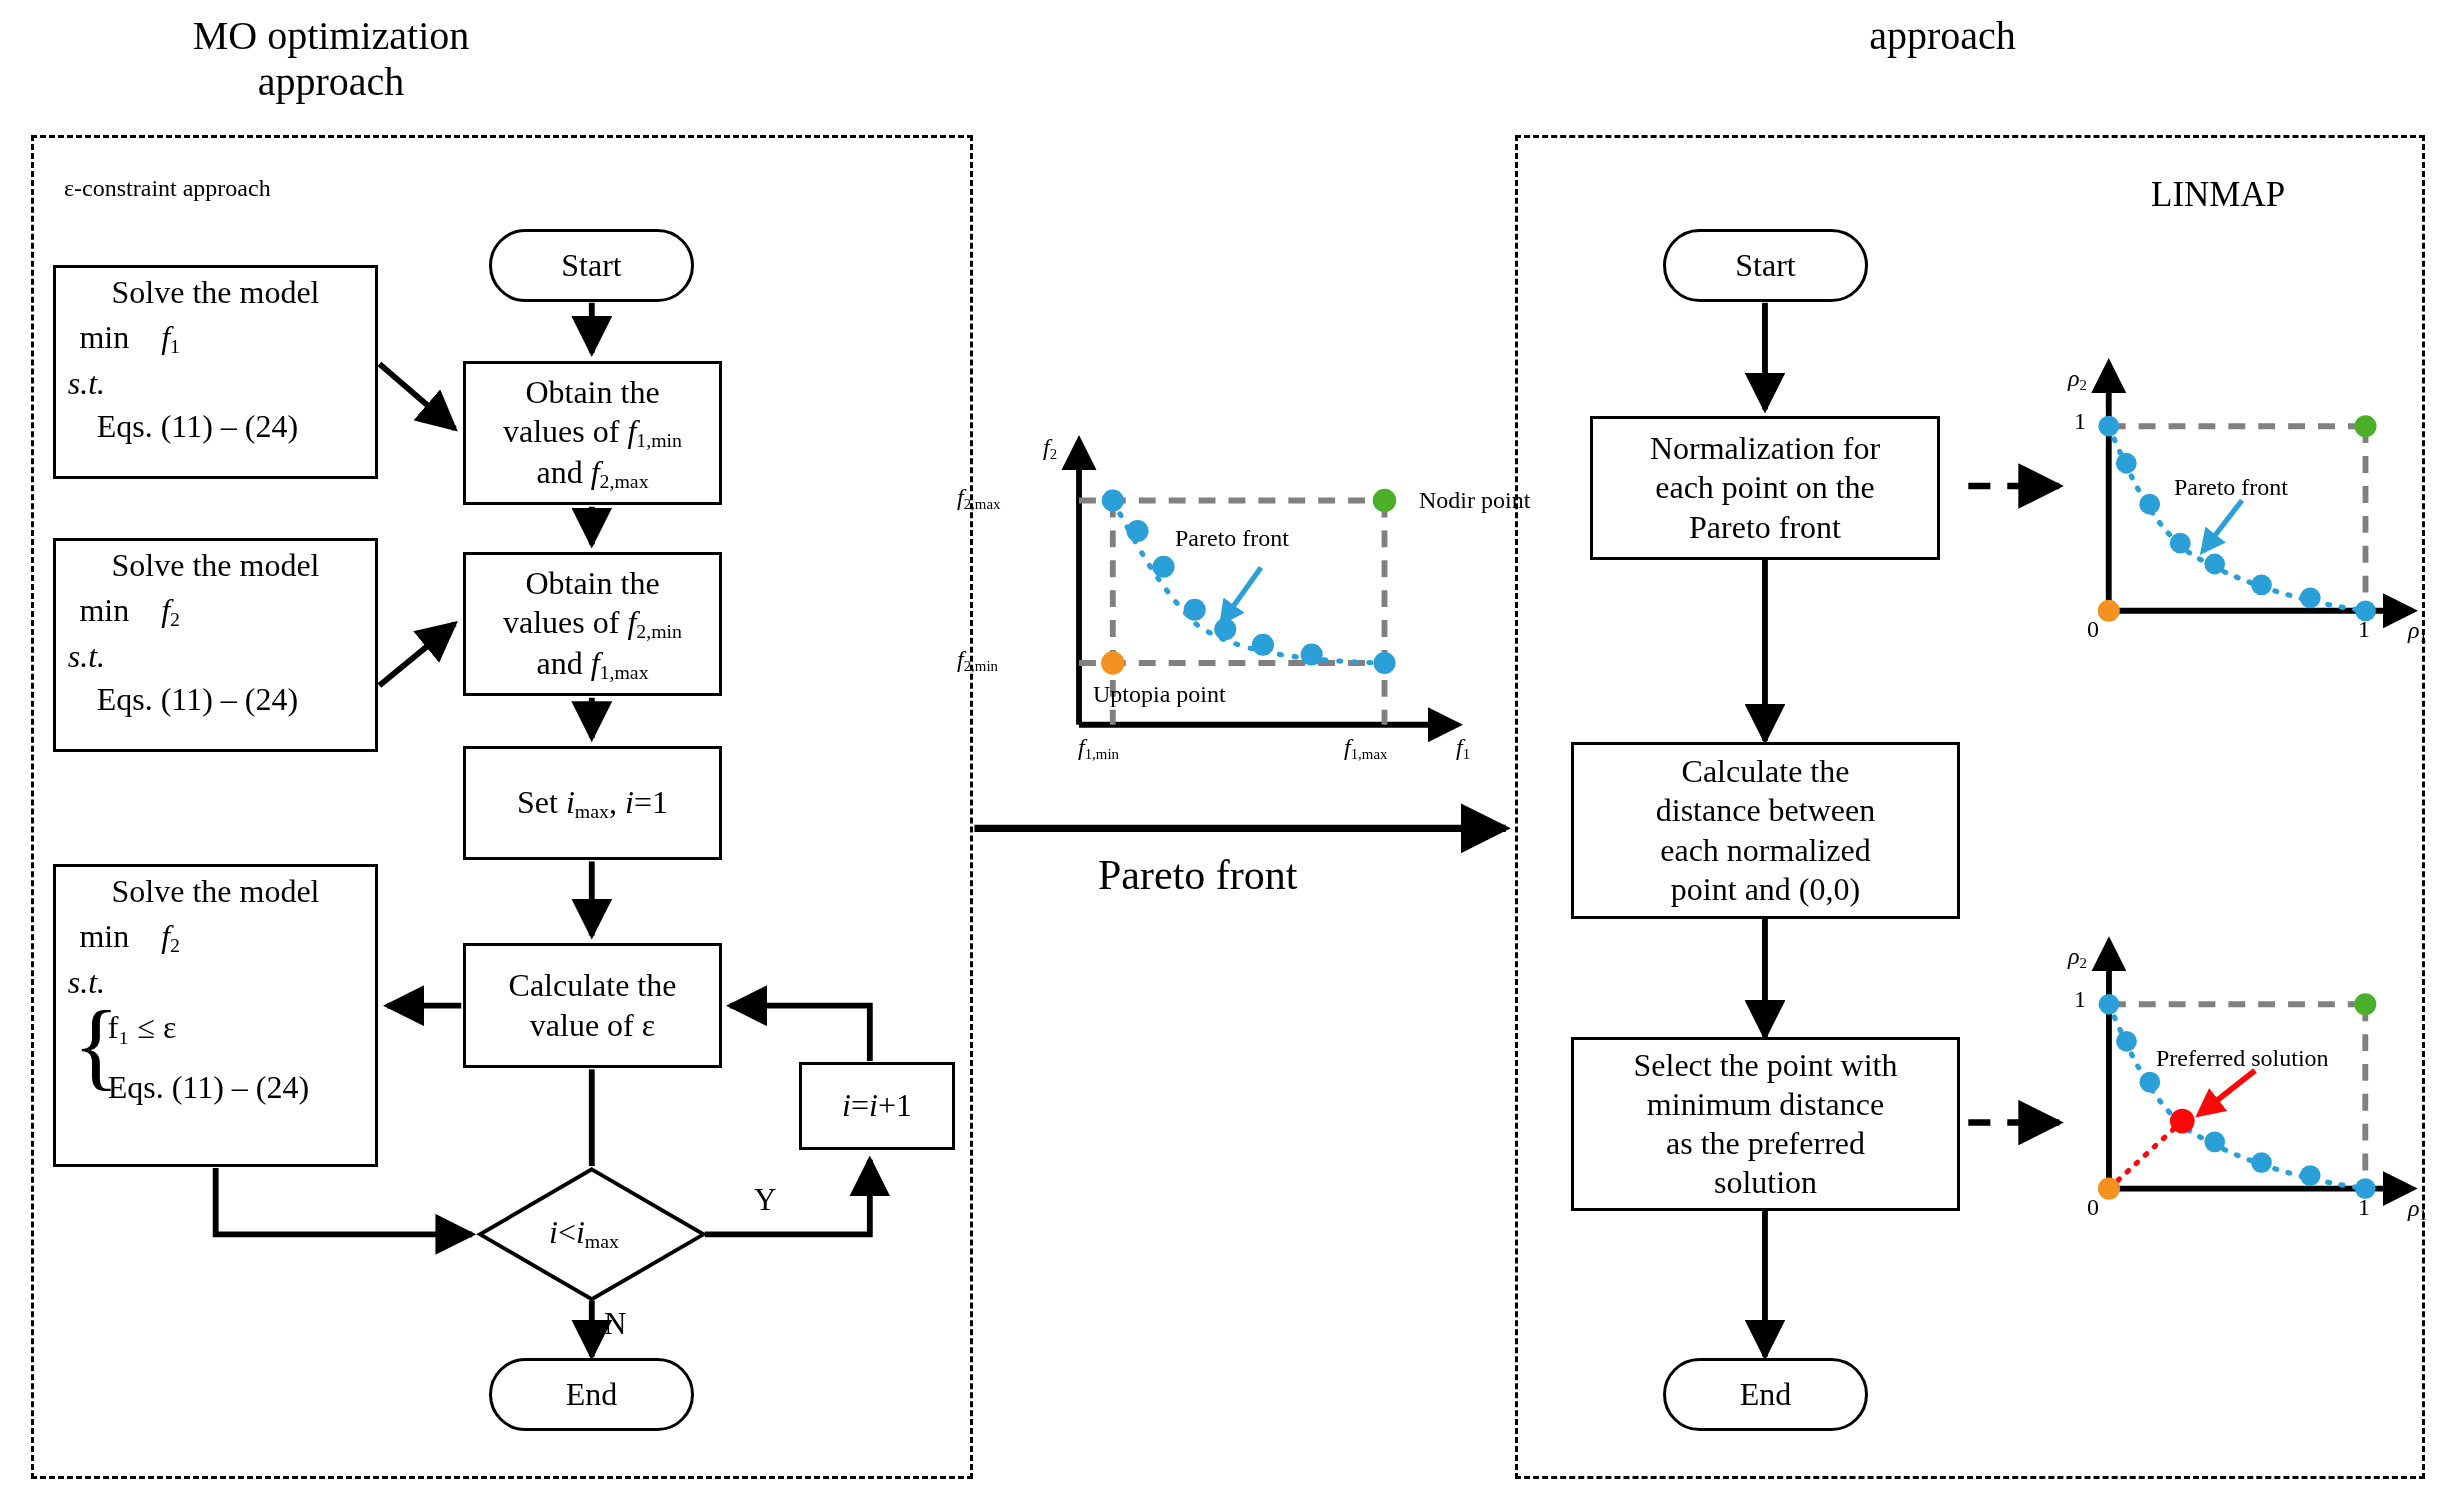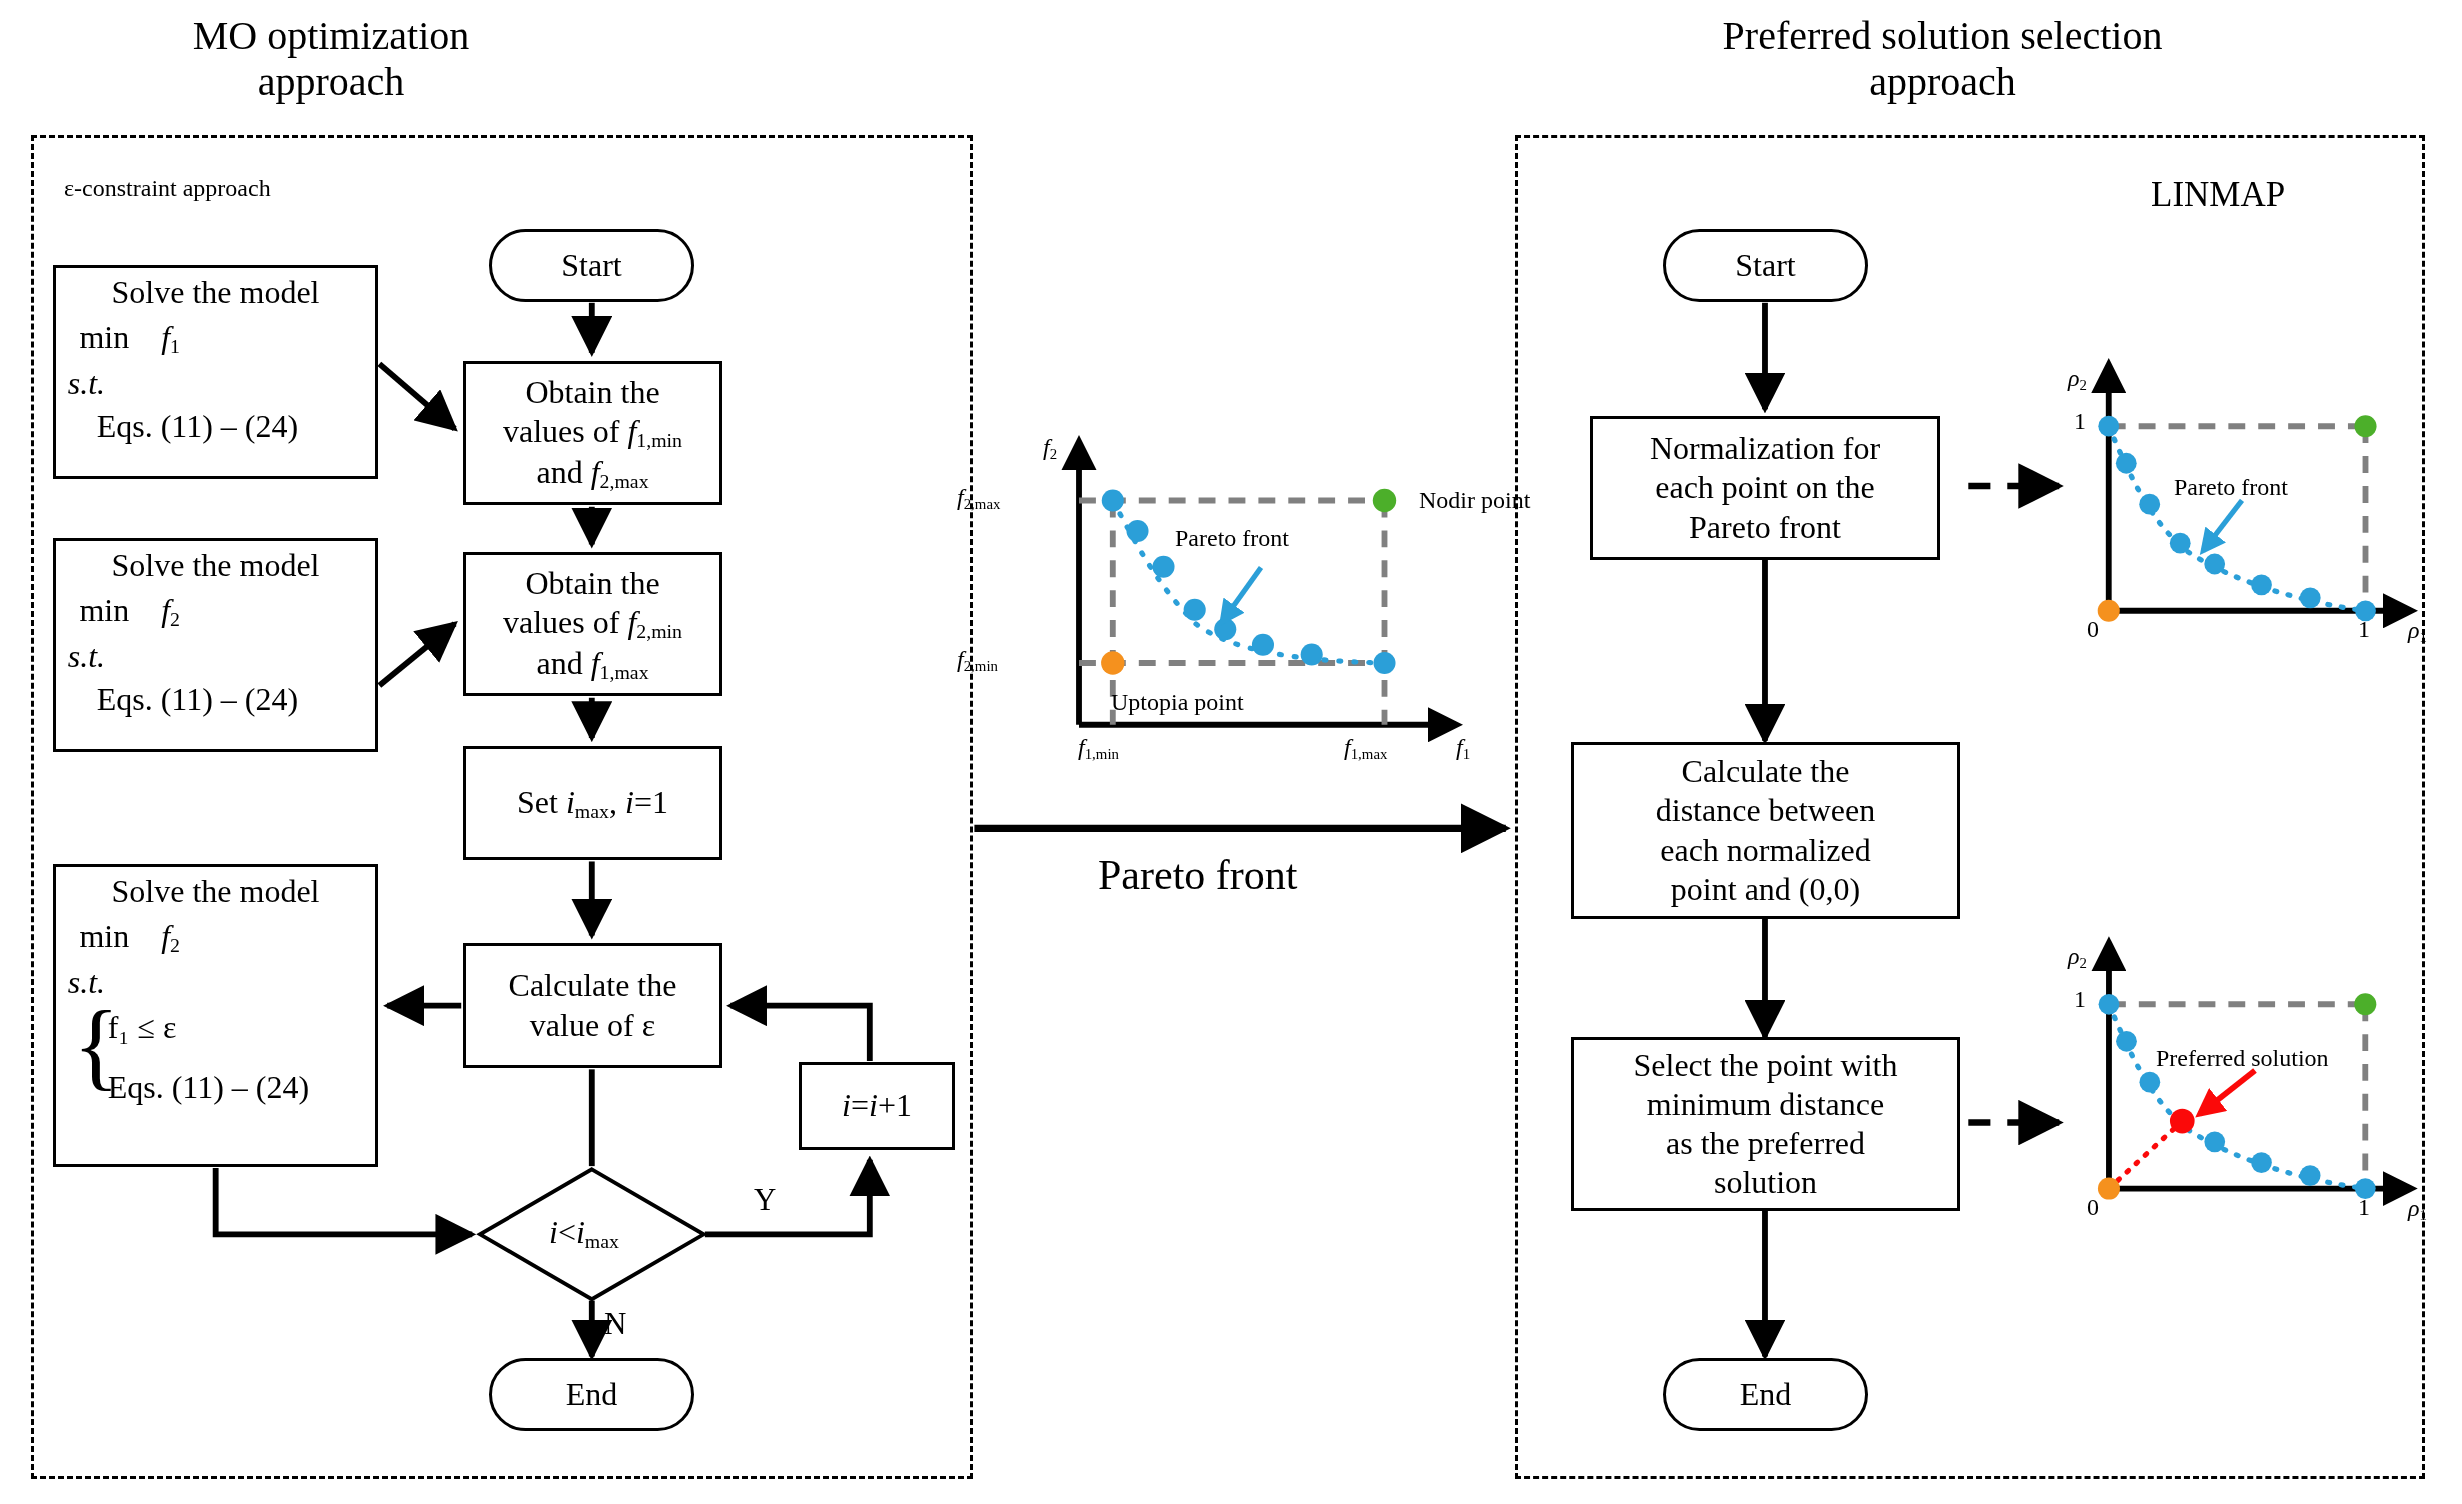--- a/index.html
+++ b/index.html
@@ -27,21 +27,20 @@
   .brace{position:absolute;font-size:97px;line-height:1;font-family:"Liberation Serif",serif;}
 </style>
 </head>
 <body>
 
 <div class="ttl abs" style="left:110px;top:13px;width:442px;">
   <div>MO optimization</div>
   <div>approach</div>
 </div>
 <div class="ttl abs" style="left:1559px;top:13px;width:767px;">
-  <div>Preferred solution selection</div>
   <div>approach</div>
 </div>
 
 <div class="panel" style="left:31px;top:135px;width:942px;height:1344px;"></div>
 <div class="lbl" style="left:64px;top:175px;font-size:24px;">ε-constraint approach</div>
 
 <div class="solvebox" style="left:53px;top:265px;width:325px;height:214px;">
   <div class="l1">Solve the model</div>
   <div class="l2"><span>min</span>&nbsp;&nbsp;&nbsp;&nbsp;<span class="fsym">f<sub>1</sub></span></div>
   <div class="l3">s.t.</div>
@@ -185,21 +184,21 @@
     <path d="M 400,213 L 340,297" stroke="#2B9FD8" stroke-width="8" fill="none" marker-end="url(#ahb)"></path>
   </svg>
   <div class="lblsm" style="left:42px;top:5.2px;"><span class="fsym">f<sub>2</sub></span></div>
   <div class="lblsm" style="left:455px;top:305px;"><span class="fsym">f<sub>1</sub></span></div>
   <div class="lblsm" style="left:-44px;top:55px;"><span class="fsym">f<sub>2,max</sub></span></div>
   <div class="lblsm" style="left:-44px;top:217px;"><span class="fsym">f<sub>2,min</sub></span></div>
   <div class="lblsm" style="left:77px;top:305px;"><span class="fsym">f<sub>1,min</sub></span></div>
   <div class="lblsm" style="left:343px;top:305px;"><span class="fsym">f<sub>1,max</sub></span></div>
   <div class="lblsm" style="left:174px;top:96px;">Pareto front</div>
   <div class="lblsm" style="left:418px;top:58px;">Nodir point</div>
-  <div class="lblsm" style="left:110px;top:252px;margin-top:8px;">Uptopia point</div>
+  <div class="lblsm" style="left:92px;top:252px;">Uptopia point</div>
 </div>
 
 <div class="abs" style="left:1098px;top:851px;font-size:42px;">Pareto front</div>
 
 <div class="panel" style="left:1515px;top:135px;width:910px;height:1344px;"></div>
 <div class="lbl" style="left:2151px;top:175px;font-size:35px;">LINMAP</div>
 
 <div class="term" style="left:1663px;top:229px;width:205px;height:73px;">Start</div>
 
 <div class="nodebox" style="left:1590px;top:416px;width:350px;height:144px;">

